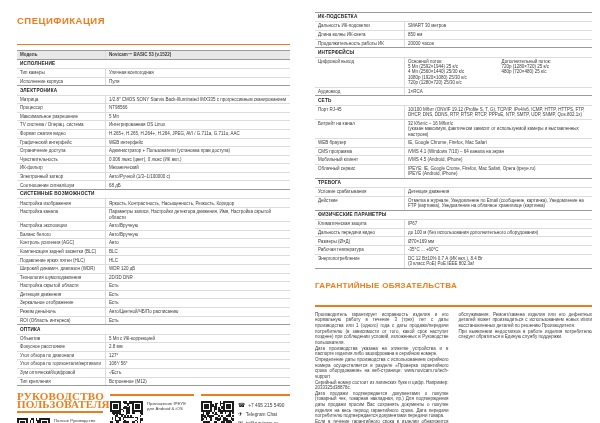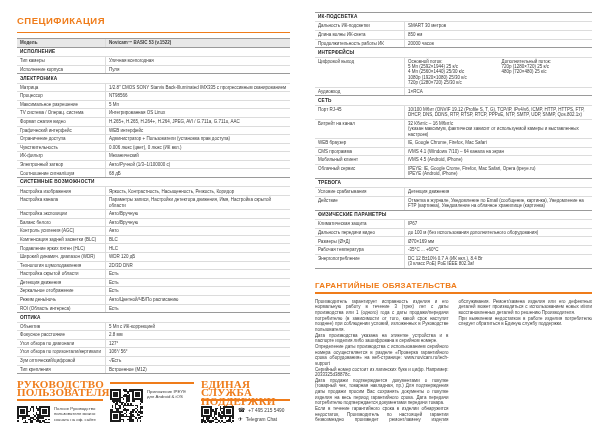--- a/index.html
+++ b/index.html
@@ -1,34 +1,34 @@
 <!DOCTYPE html>
 <html><head>
 <meta charset="utf-8">
 <style>
   html,body{margin:0;padding:0;background:#fff;}
   body{width:600px;height:423px;position:relative;overflow:hidden;
        font-family:"Liberation Sans","DejaVu Sans",sans-serif;color:#3a3a3a;}
   .page{position:absolute;inset:0;background:#fff;}
   .col-left{position:absolute;left:17px;top:15px;width:273px;}
   .col-right{position:absolute;left:315px;top:12px;width:277px;}
-  h1{margin:0 0 6px 0;font-size:9.5px;font-weight:bold;color:#EF7C1A;letter-spacing:.5px;}
+  h1{margin:0 0 18px 0;font-size:9.5px;font-weight:bold;color:#EF7C1A;letter-spacing:.5px;}
   .title-rule{border-top:1.5px solid #EF7C1A;margin-bottom:5px;}
   .spec-table{border-bottom:1px solid #9a9a9a;width:100%;}
   .spec-row{display:flex;border-top:1px solid #dcdcdc;min-height:7.5px;align-items:stretch;}
   .spec-row.hl{background:#e8e8e8;font-weight:bold;border-top:1px solid #9a9a9a;}
   .sec-row{border-top:1px solid #9a9a9a;font-weight:bold;font-size:4.7px;line-height:5.6px;
            padding:1.4px 3px;color:#1a1a1a;letter-spacing:.2px;}
   .cell{padding:1.1px 3px;font-size:4.5px;line-height:5.4px;}
   .cell.label{width:30%;flex:none;color:#3a3a3a;}
   .cell.value{flex:1;border-left:1px solid #dcdcdc;white-space:pre-line;}
   .cell.value.cols{display:flex;padding:0;}
   .subcol{flex:1;padding:1.1px 3px;white-space:pre-line;}
   h2{margin:12px 0 5px 0;font-size:8px;font-weight:bold;color:#EF7C1A;letter-spacing:.3px;
-     border-bottom:2px solid #EF7C1A;padding-bottom:2px;}
+     border-bottom:2px solid #EF7C1A;padding-bottom:15px;}
   .warranty-text{column-count:2;column-gap:10px;column-fill:auto;height:140px;
                  font-size:4.5px;line-height:5.65px;text-align:justify;color:#3c3c3c;}
   .warranty-text p{margin:0;}
   .footer{display:flex;gap:7px;margin-top:6px;}
   .fblock{display:flex;flex-direction:column;}
   .fblock.b1{width:86px;}.fblock.b2{width:84px;}.fblock.b3{flex:1;}
   .ftitle{font-size:11px;line-height:8.3px;font-weight:bold;color:#EF7C1A;
           white-space:pre-line;height:17px;letter-spacing:.2px;font-family:Liberation Serif, serif;}
   .fbar{border-top:2.5px solid #EF7C1A;margin-top:2px;}
   .fcontent{display:flex;gap:4px;margin-top:5px;align-items:flex-start;}
@@ -205,22 +205,20 @@
       <div class="fblock b2">
         <div class="fbar"></div>
         <div class="fcontent">
           <svg class="qr" viewBox="0 0 21 21">
               <path d="M0 0h1v1h-1zM1 0h1v1h-1zM2 0h1v1h-1zM3 0h1v1h-1zM4 0h1v1h-1zM5 0h1v1h-1zM6 0h1v1h-1zM8 0h1v1h-1zM9 0h1v1h-1zM10 0h1v1h-1zM12 0h1v1h-1zM13 0h1v1h-1zM14 0h1v1h-1zM15 0h1v1h-1zM16 0h1v1h-1zM17 0h1v1h-1zM18 0h1v1h-1zM19 0h1v1h-1zM20 0h1v1h-1zM0 1h1v1h-1zM6 1h1v1h-1zM9 1h1v1h-1zM10 1h1v1h-1zM11 1h1v1h-1zM12 1h1v1h-1zM13 1h1v1h-1zM14 1h1v1h-1zM20 1h1v1h-1zM0 2h1v1h-1zM2 2h1v1h-1zM3 2h1v1h-1zM4 2h1v1h-1zM6 2h1v1h-1zM11 2h1v1h-1zM14 2h1v1h-1zM16 2h1v1h-1zM17 2h1v1h-1zM18 2h1v1h-1zM20 2h1v1h-1zM0 3h1v1h-1zM2 3h1v1h-1zM3 3h1v1h-1zM4 3h1v1h-1zM6 3h1v1h-1zM9 3h1v1h-1zM10 3h1v1h-1zM12 3h1v1h-1zM14 3h1v1h-1zM16 3h1v1h-1zM17 3h1v1h-1zM18 3h1v1h-1zM20 3h1v1h-1zM0 4h1v1h-1zM2 4h1v1h-1zM3 4h1v1h-1zM4 4h1v1h-1zM6 4h1v1h-1zM8 4h1v1h-1zM9 4h1v1h-1zM10 4h1v1h-1zM11 4h1v1h-1zM12 4h1v1h-1zM14 4h1v1h-1zM16 4h1v1h-1zM17 4h1v1h-1zM18 4h1v1h-1zM20 4h1v1h-1zM0 5h1v1h-1zM6 5h1v1h-1zM7 5h1v1h-1zM10 5h1v1h-1zM11 5h1v1h-1zM12 5h1v1h-1zM14 5h1v1h-1zM20 5h1v1h-1zM0 6h1v1h-1zM1 6h1v1h-1zM2 6h1v1h-1zM3 6h1v1h-1zM4 6h1v1h-1zM5 6h1v1h-1zM6 6h1v1h-1zM8 6h1v1h-1zM10 6h1v1h-1zM11 6h1v1h-1zM12 6h1v1h-1zM14 6h1v1h-1zM15 6h1v1h-1zM16 6h1v1h-1zM17 6h1v1h-1zM18 6h1v1h-1zM19 6h1v1h-1zM20 6h1v1h-1zM1 7h1v1h-1zM2 7h1v1h-1zM3 7h1v1h-1zM4 7h1v1h-1zM5 7h1v1h-1zM6 7h1v1h-1zM10 7h1v1h-1zM11 7h1v1h-1zM12 7h1v1h-1zM14 7h1v1h-1zM15 7h1v1h-1zM19 7h1v1h-1zM20 7h1v1h-1zM2 8h1v1h-1zM4 8h1v1h-1zM6 8h1v1h-1zM7 8h1v1h-1zM8 8h1v1h-1zM10 8h1v1h-1zM20 8h1v1h-1zM3 9h1v1h-1zM4 9h1v1h-1zM7 9h1v1h-1zM9 9h1v1h-1zM11 9h1v1h-1zM13 9h1v1h-1zM19 9h1v1h-1zM1 10h1v1h-1zM3 10h1v1h-1zM5 10h1v1h-1zM6 10h1v1h-1zM8 10h1v1h-1zM9 10h1v1h-1zM10 10h1v1h-1zM11 10h1v1h-1zM12 10h1v1h-1zM13 10h1v1h-1zM14 10h1v1h-1zM16 10h1v1h-1zM17 10h1v1h-1zM1 11h1v1h-1zM3 11h1v1h-1zM6 11h1v1h-1zM8 11h1v1h-1zM17 11h1v1h-1zM19 11h1v1h-1zM20 11h1v1h-1zM3 12h1v1h-1zM4 12h1v1h-1zM5 12h1v1h-1zM6 12h1v1h-1zM9 12h1v1h-1zM16 12h1v1h-1zM19 12h1v1h-1zM20 12h1v1h-1zM0 13h1v1h-1zM1 13h1v1h-1zM4 13h1v1h-1zM5 13h1v1h-1zM8 13h1v1h-1zM9 13h1v1h-1zM10 13h1v1h-1zM11 13h1v1h-1zM14 13h1v1h-1zM15 13h1v1h-1zM17 13h1v1h-1zM19 13h1v1h-1zM0 14h1v1h-1zM1 14h1v1h-1zM2 14h1v1h-1zM3 14h1v1h-1zM4 14h1v1h-1zM5 14h1v1h-1zM6 14h1v1h-1zM7 14h1v1h-1zM10 14h1v1h-1zM13 14h1v1h-1zM14 14h1v1h-1zM16 14h1v1h-1zM18 14h1v1h-1zM19 14h1v1h-1zM20 14h1v1h-1zM0 15h1v1h-1zM6 15h1v1h-1zM9 15h1v1h-1zM12 15h1v1h-1zM13 15h1v1h-1zM17 15h1v1h-1zM19 15h1v1h-1zM20 15h1v1h-1zM0 16h1v1h-1zM2 16h1v1h-1zM3 16h1v1h-1zM4 16h1v1h-1zM6 16h1v1h-1zM7 16h1v1h-1zM8 16h1v1h-1zM10 16h1v1h-1zM13 16h1v1h-1zM14 16h1v1h-1zM17 16h1v1h-1zM18 16h1v1h-1zM0 17h1v1h-1zM2 17h1v1h-1zM3 17h1v1h-1zM4 17h1v1h-1zM6 17h1v1h-1zM7 17h1v1h-1zM8 17h1v1h-1zM9 17h1v1h-1zM10 17h1v1h-1zM11 17h1v1h-1zM12 17h1v1h-1zM13 17h1v1h-1zM14 17h1v1h-1zM15 17h1v1h-1zM19 17h1v1h-1zM20 17h1v1h-1zM0 18h1v1h-1zM2 18h1v1h-1zM3 18h1v1h-1zM4 18h1v1h-1zM6 18h1v1h-1zM12 18h1v1h-1zM13 18h1v1h-1zM16 18h1v1h-1zM18 18h1v1h-1zM19 18h1v1h-1zM0 19h1v1h-1zM6 19h1v1h-1zM7 19h1v1h-1zM8 19h1v1h-1zM11 19h1v1h-1zM12 19h1v1h-1zM13 19h1v1h-1zM14 19h1v1h-1zM17 19h1v1h-1zM0 20h1v1h-1zM1 20h1v1h-1zM2 20h1v1h-1zM3 20h1v1h-1zM4 20h1v1h-1zM5 20h1v1h-1zM6 20h1v1h-1zM8 20h1v1h-1zM12 20h1v1h-1zM13 20h1v1h-1zM14 20h1v1h-1zM17 20h1v1h-1zM19 20h1v1h-1z" fill="#1c1c1c"></path>
             </svg>
           <div class="fcaption">Приложение IPEYE для Android &amp; iOS</div>
         </div>
       </div>
       <div class="fblock b3">
-        <div class="ftitle">ЕДИНАЯ СЛУЖБА
-ПОДДЕРЖКИ</div>
         <div class="fbar"></div>
         <div class="fcontent">
           <svg class="qr" viewBox="0 0 21 21">
               <path d="M0 0h1v1h-1zM1 0h1v1h-1zM2 0h1v1h-1zM3 0h1v1h-1zM4 0h1v1h-1zM5 0h1v1h-1zM6 0h1v1h-1zM12 0h1v1h-1zM14 0h1v1h-1zM15 0h1v1h-1zM16 0h1v1h-1zM17 0h1v1h-1zM18 0h1v1h-1zM19 0h1v1h-1zM20 0h1v1h-1zM0 1h1v1h-1zM6 1h1v1h-1zM9 1h1v1h-1zM10 1h1v1h-1zM12 1h1v1h-1zM13 1h1v1h-1zM14 1h1v1h-1zM20 1h1v1h-1zM0 2h1v1h-1zM2 2h1v1h-1zM3 2h1v1h-1zM4 2h1v1h-1zM6 2h1v1h-1zM7 2h1v1h-1zM9 2h1v1h-1zM12 2h1v1h-1zM14 2h1v1h-1zM16 2h1v1h-1zM17 2h1v1h-1zM18 2h1v1h-1zM20 2h1v1h-1zM0 3h1v1h-1zM2 3h1v1h-1zM3 3h1v1h-1zM4 3h1v1h-1zM6 3h1v1h-1zM7 3h1v1h-1zM8 3h1v1h-1zM9 3h1v1h-1zM13 3h1v1h-1zM14 3h1v1h-1zM16 3h1v1h-1zM17 3h1v1h-1zM18 3h1v1h-1zM20 3h1v1h-1zM0 4h1v1h-1zM2 4h1v1h-1zM3 4h1v1h-1zM4 4h1v1h-1zM6 4h1v1h-1zM8 4h1v1h-1zM9 4h1v1h-1zM11 4h1v1h-1zM13 4h1v1h-1zM14 4h1v1h-1zM16 4h1v1h-1zM17 4h1v1h-1zM18 4h1v1h-1zM20 4h1v1h-1zM0 5h1v1h-1zM6 5h1v1h-1zM8 5h1v1h-1zM9 5h1v1h-1zM11 5h1v1h-1zM12 5h1v1h-1zM14 5h1v1h-1zM20 5h1v1h-1zM0 6h1v1h-1zM1 6h1v1h-1zM2 6h1v1h-1zM3 6h1v1h-1zM4 6h1v1h-1zM5 6h1v1h-1zM6 6h1v1h-1zM8 6h1v1h-1zM11 6h1v1h-1zM12 6h1v1h-1zM13 6h1v1h-1zM14 6h1v1h-1zM15 6h1v1h-1zM16 6h1v1h-1zM17 6h1v1h-1zM18 6h1v1h-1zM19 6h1v1h-1zM20 6h1v1h-1zM1 7h1v1h-1zM3 7h1v1h-1zM4 7h1v1h-1zM5 7h1v1h-1zM7 7h1v1h-1zM9 7h1v1h-1zM12 7h1v1h-1zM13 7h1v1h-1zM15 7h1v1h-1zM18 7h1v1h-1zM20 7h1v1h-1zM0 8h1v1h-1zM1 8h1v1h-1zM3 8h1v1h-1zM4 8h1v1h-1zM8 8h1v1h-1zM9 8h1v1h-1zM10 8h1v1h-1zM17 8h1v1h-1zM18 8h1v1h-1zM0 9h1v1h-1zM1 9h1v1h-1zM2 9h1v1h-1zM4 9h1v1h-1zM5 9h1v1h-1zM6 9h1v1h-1zM7 9h1v1h-1zM11 9h1v1h-1zM13 9h1v1h-1zM16 9h1v1h-1zM17 9h1v1h-1zM18 9h1v1h-1zM20 9h1v1h-1zM0 10h1v1h-1zM2 10h1v1h-1zM3 10h1v1h-1zM5 10h1v1h-1zM6 10h1v1h-1zM9 10h1v1h-1zM10 10h1v1h-1zM12 10h1v1h-1zM14 10h1v1h-1zM15 10h1v1h-1zM19 10h1v1h-1zM0 11h1v1h-1zM1 11h1v1h-1zM3 11h1v1h-1zM6 11h1v1h-1zM9 11h1v1h-1zM10 11h1v1h-1zM11 11h1v1h-1zM12 11h1v1h-1zM14 11h1v1h-1zM15 11h1v1h-1zM16 11h1v1h-1zM19 11h1v1h-1zM20 11h1v1h-1zM0 12h1v1h-1zM6 12h1v1h-1zM10 12h1v1h-1zM11 12h1v1h-1zM14 12h1v1h-1zM15 12h1v1h-1zM16 12h1v1h-1zM17 12h1v1h-1zM18 12h1v1h-1zM20 12h1v1h-1zM1 13h1v1h-1zM2 13h1v1h-1zM3 13h1v1h-1zM4 13h1v1h-1zM5 13h1v1h-1zM8 13h1v1h-1zM9 13h1v1h-1zM13 13h1v1h-1zM14 13h1v1h-1zM16 13h1v1h-1zM17 13h1v1h-1zM18 13h1v1h-1zM19 13h1v1h-1zM0 14h1v1h-1zM1 14h1v1h-1zM2 14h1v1h-1zM3 14h1v1h-1zM4 14h1v1h-1zM5 14h1v1h-1zM6 14h1v1h-1zM8 14h1v1h-1zM11 14h1v1h-1zM12 14h1v1h-1zM14 14h1v1h-1zM16 14h1v1h-1zM0 15h1v1h-1zM6 15h1v1h-1zM8 15h1v1h-1zM10 15h1v1h-1zM18 15h1v1h-1zM19 15h1v1h-1zM20 15h1v1h-1zM0 16h1v1h-1zM2 16h1v1h-1zM3 16h1v1h-1zM4 16h1v1h-1zM6 16h1v1h-1zM7 16h1v1h-1zM8 16h1v1h-1zM13 16h1v1h-1zM14 16h1v1h-1zM16 16h1v1h-1zM17 16h1v1h-1zM18 16h1v1h-1zM19 16h1v1h-1zM0 17h1v1h-1zM2 17h1v1h-1zM3 17h1v1h-1zM4 17h1v1h-1zM6 17h1v1h-1zM7 17h1v1h-1zM9 17h1v1h-1zM11 17h1v1h-1zM13 17h1v1h-1zM17 17h1v1h-1zM19 17h1v1h-1zM20 17h1v1h-1zM0 18h1v1h-1zM2 18h1v1h-1zM3 18h1v1h-1zM4 18h1v1h-1zM6 18h1v1h-1zM7 18h1v1h-1zM10 18h1v1h-1zM12 18h1v1h-1zM15 18h1v1h-1zM17 18h1v1h-1zM18 18h1v1h-1zM0 19h1v1h-1zM6 19h1v1h-1zM7 19h1v1h-1zM8 19h1v1h-1zM10 19h1v1h-1zM13 19h1v1h-1zM14 19h1v1h-1zM15 19h1v1h-1zM16 19h1v1h-1zM17 19h1v1h-1zM0 20h1v1h-1zM1 20h1v1h-1zM2 20h1v1h-1zM3 20h1v1h-1zM4 20h1v1h-1zM5 20h1v1h-1zM6 20h1v1h-1zM8 20h1v1h-1zM9 20h1v1h-1zM12 20h1v1h-1zM13 20h1v1h-1zM14 20h1v1h-1zM15 20h1v1h-1zM17 20h1v1h-1zM18 20h1v1h-1zM20 20h1v1h-1z" fill="#1c1c1c"></path>
             </svg>
           <div class="contacts" id="support-contacts">
               <div class="contact">
                 <span class="cicon">☎</span>
                 <span class="ctext">+7 495 215 5490</span>
               </div>

